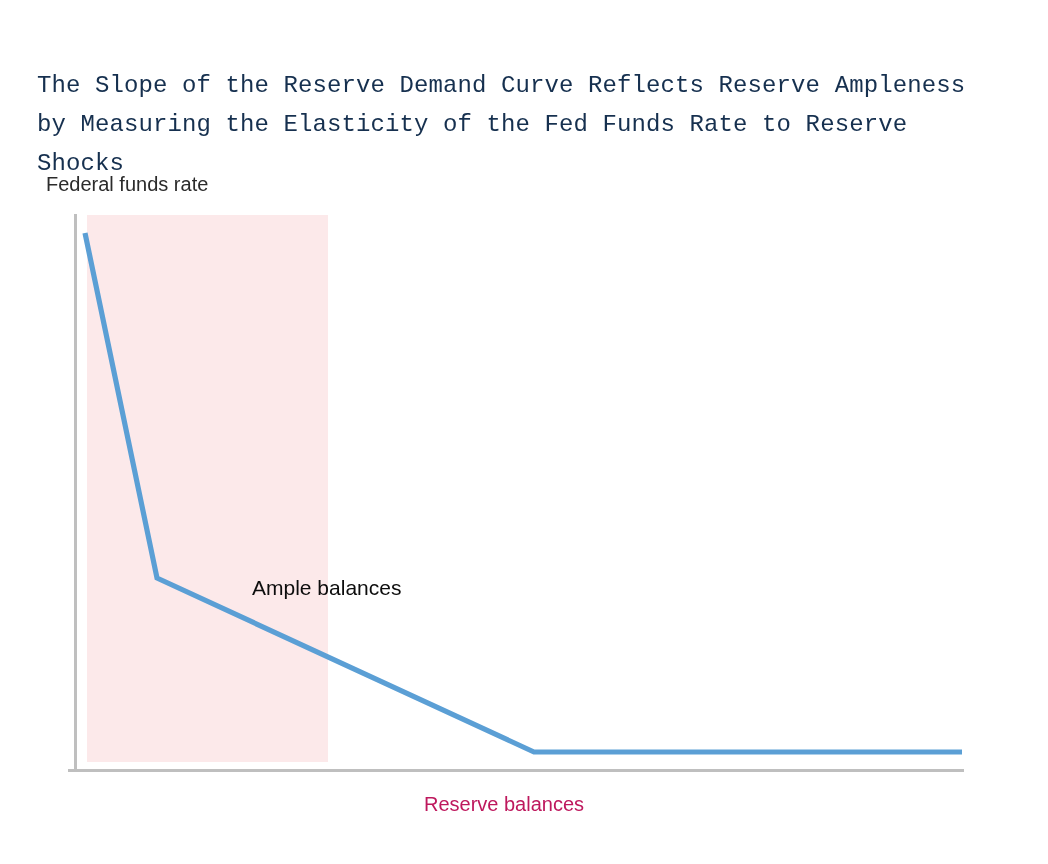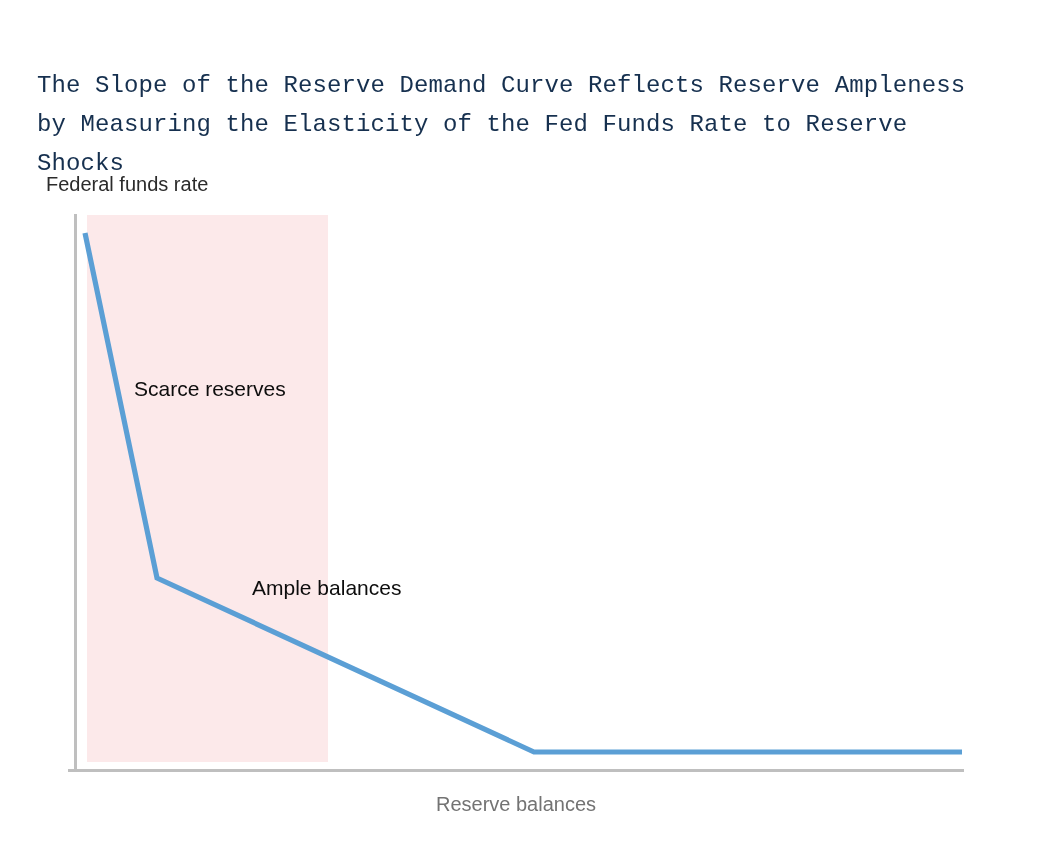--- a/index.html
+++ b/index.html
@@ -49,27 +49,27 @@
     left: 46px;
     top: 172px;
     font-size: 20px;
     line-height: 24px;
     color: #2b2b2b;
     white-space: nowrap;
   }
 
   .x-axis-title {
     position: absolute;
-    left: 12px;
+    left: 0;
     top: 792px;
     width: 1008px;
     text-align: center;
     font-size: 20px;
     line-height: 24px;
-    color: #737373;
+    color: #be185d;
   }
 
   
   .axis-y-line {
     position: absolute;
     left: 74px;
     top: 214px;
     width: 3px;
     height: 557px;
     background: #bfbfbf;
@@ -135,21 +135,20 @@
 
     <div class="scarce-band"></div>
 
     <div class="axis-y-line"></div>
     <div class="axis-x-line"></div>
 
     <svg class="curve-svg" viewBox="0 0 1048 864">
       <polyline class="demand-curve" points="85,233 157,578 534,752 962,752"></polyline>
     </svg>
 
-    <div class="region-label label-scarce">Scarce reserves</div>
 
     <div class="region-label label-ample">Ample balances</div>
 
 
     <div class="x-axis-title">Reserve balances</div>
 
   </div>
 </div>
 
 </body></html>

